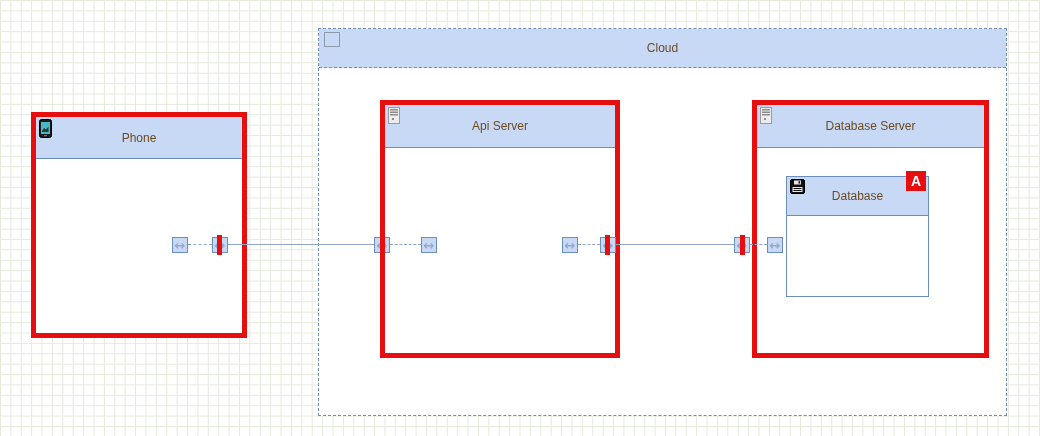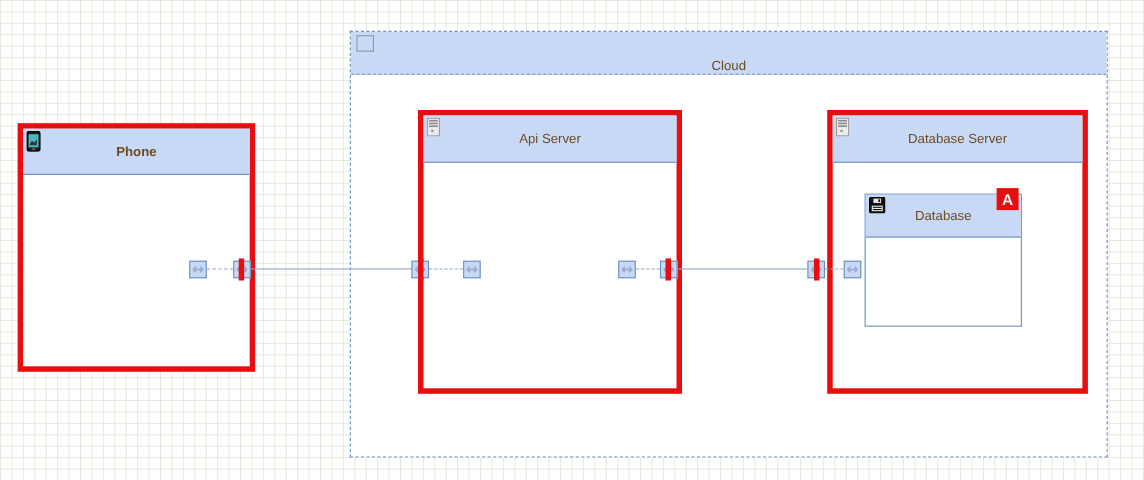--- a/index.html
+++ b/index.html
@@ -13,38 +13,38 @@
     background-size:10.4px 10.4px;
   }
   
   .cloud{
     position:absolute;left:318px;top:28px;width:687px;height:386px;
     background:#ffffff;border:1px dashed #6c8ebf;
   }
   .cloud-header{
     position:absolute;left:0;top:0;right:0;height:38px;
     background:#c8d9f6;border-bottom:1px dashed #6c8ebf;
-    display:flex;align-items:flex-end;justify-content:center;
+    display:flex;align-items:center;justify-content:center;
     color:#6e4a21;font-size:12px;
   }
   .collapse-box{
     position:absolute;left:5px;top:3px;width:14px;height:13px;
     border:1px solid #8b98ad;background:transparent;
   }
   
   .group{
     position:absolute;background:#ffffff;border:5px solid #e60e0e;
   }
   .group-header{
     position:absolute;left:0;top:0;right:0;
     background:#c8d9f6;border-bottom:1px solid #6c8ebf;
     display:flex;align-items:center;justify-content:center;
     color:#6e4a21;font-size:12px;
   }
-  .g-phone{left:16px;top:112px;width:206px;height:216px;font-weight:bold;}
+  .g-phone{left:31px;top:112px;width:206px;height:216px;}
   .g-phone .group-header{height:41px;}
   .g-api{left:380px;top:100px;width:230px;height:248px;}
   .g-api .group-header{height:42px;}
   .g-db{left:752px;top:100px;width:212px;height:248px;padding-left:15px;}
   .g-db .group-header{height:42px;}
   
   .node{
     position:absolute;background:#ffffff;border:1px solid #6c8ebf;
   }
   .node-header{

